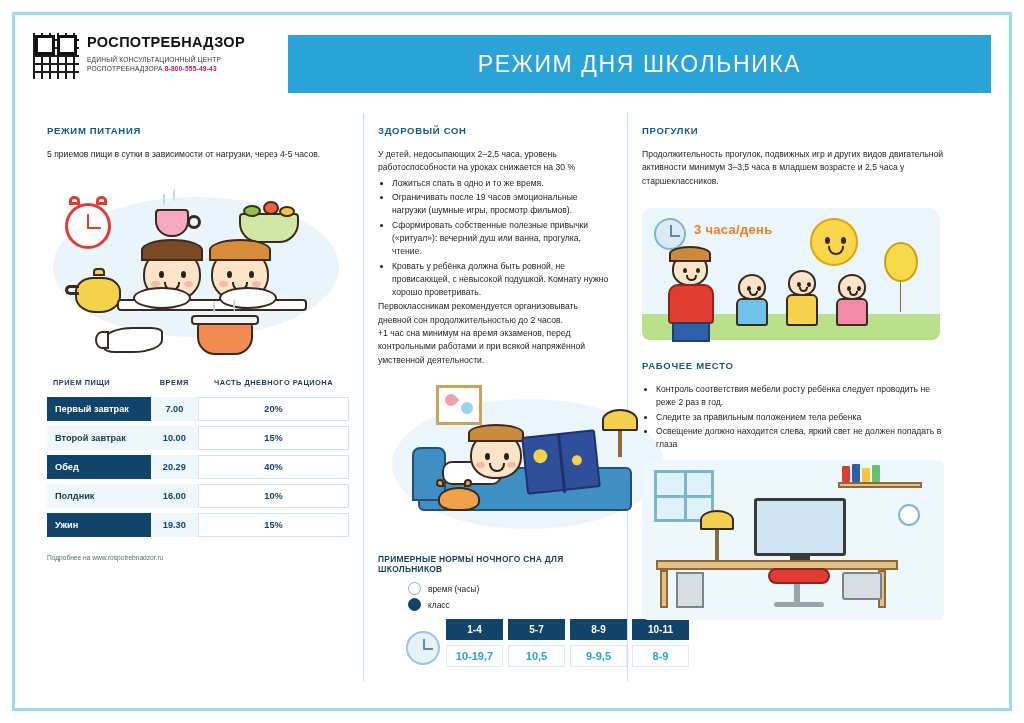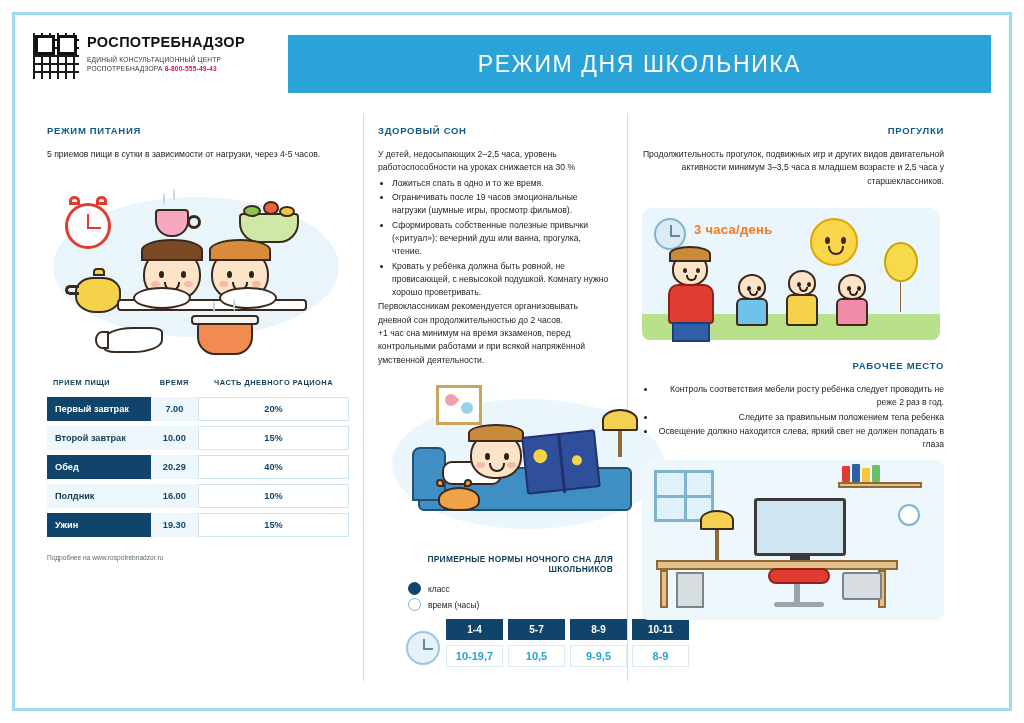--- a/index.html
+++ b/index.html
@@ -97,21 +97,21 @@
     display: flex;
     margin-top: 12px;
     height: 568px;
   }
   .col {
     position: relative;
     padding: 12px 14px;
   }
   .col-1 { width: 330px; }
   .col-2 { width: 265px; border-left: 1px solid #bfe3f3; border-right: 1px solid #bfe3f3; }
-  .col-3 { width: 330px; text-align: right; }
+  .col-3 { width: 330px; }
 
   .sect-title {
     font-size: 9.5px;
     font-weight: bold;
     color: #0e5a86;
     letter-spacing: 0.7px;
     margin: 0 0 12px 0;
   }
   .sect-title.mt { margin-top: 14px; }
 
@@ -293,21 +293,21 @@
     background: #f3d04f;
     border: 2px solid #3a2a1e;
     border-radius: 50% 50% 8% 8%;
   }
 
   .sleep-caption {
     font-size: 8.4px;
     font-weight: bold;
     color: #123d57;
     letter-spacing: 0.3px;
-    text-align: right;
+    text-align: left;
     margin: 4px 0 8px 0;
   }
   .legend { margin: 0 0 8px 30px; }
   .legend-row {
     display: flex; align-items: center;
     font-size: 8.4px; color: #1d1d1d;
     margin-bottom: 3px;
   }
   .legend-dot {
     width: 13px; height: 13px; border-radius: 50%;
@@ -609,26 +609,26 @@
 
             <div class="cat" style="left:60px; top:112px; width:42px; height:24px;"></div>
             <div style="position:absolute; left:58px; top:104px; width:8px; height:8px; background:#f0a24a; border:2px solid #3a2a1e; border-radius:50% 50% 0 50%;"></div>
             <div style="position:absolute; left:86px; top:104px; width:8px; height:8px; background:#f0a24a; border:2px solid #3a2a1e; border-radius:50% 50% 50% 0;"></div>
           </div>
 
           <div class="sleep-caption">ПРИМЕРНЫЕ НОРМЫ НОЧНОГО СНА ДЛЯ ШКОЛЬНИКОВ</div>
 
           <div class="legend">
             <div class="legend-row">
+              <span class="legend-dot light"></span>
+              <span>время (часы)</span>
+            </div>
+            <div class="legend-row">
               <span class="legend-dot dark"></span>
               <span>класс</span>
-            </div>
-            <div class="legend-row">
-              <span class="legend-dot light"></span>
-              <span>время (часы)</span>
             </div>
           </div>
 
           <div class="sleep-table">
             <div class="sleep-clock"></div>
             <div class="sleep-grid">
               <div class="sleep-col">
                 <div class="sleep-cell-top">1-4</div>
                 <div class="sleep-cell-bot">10-19,7</div>
               </div>

